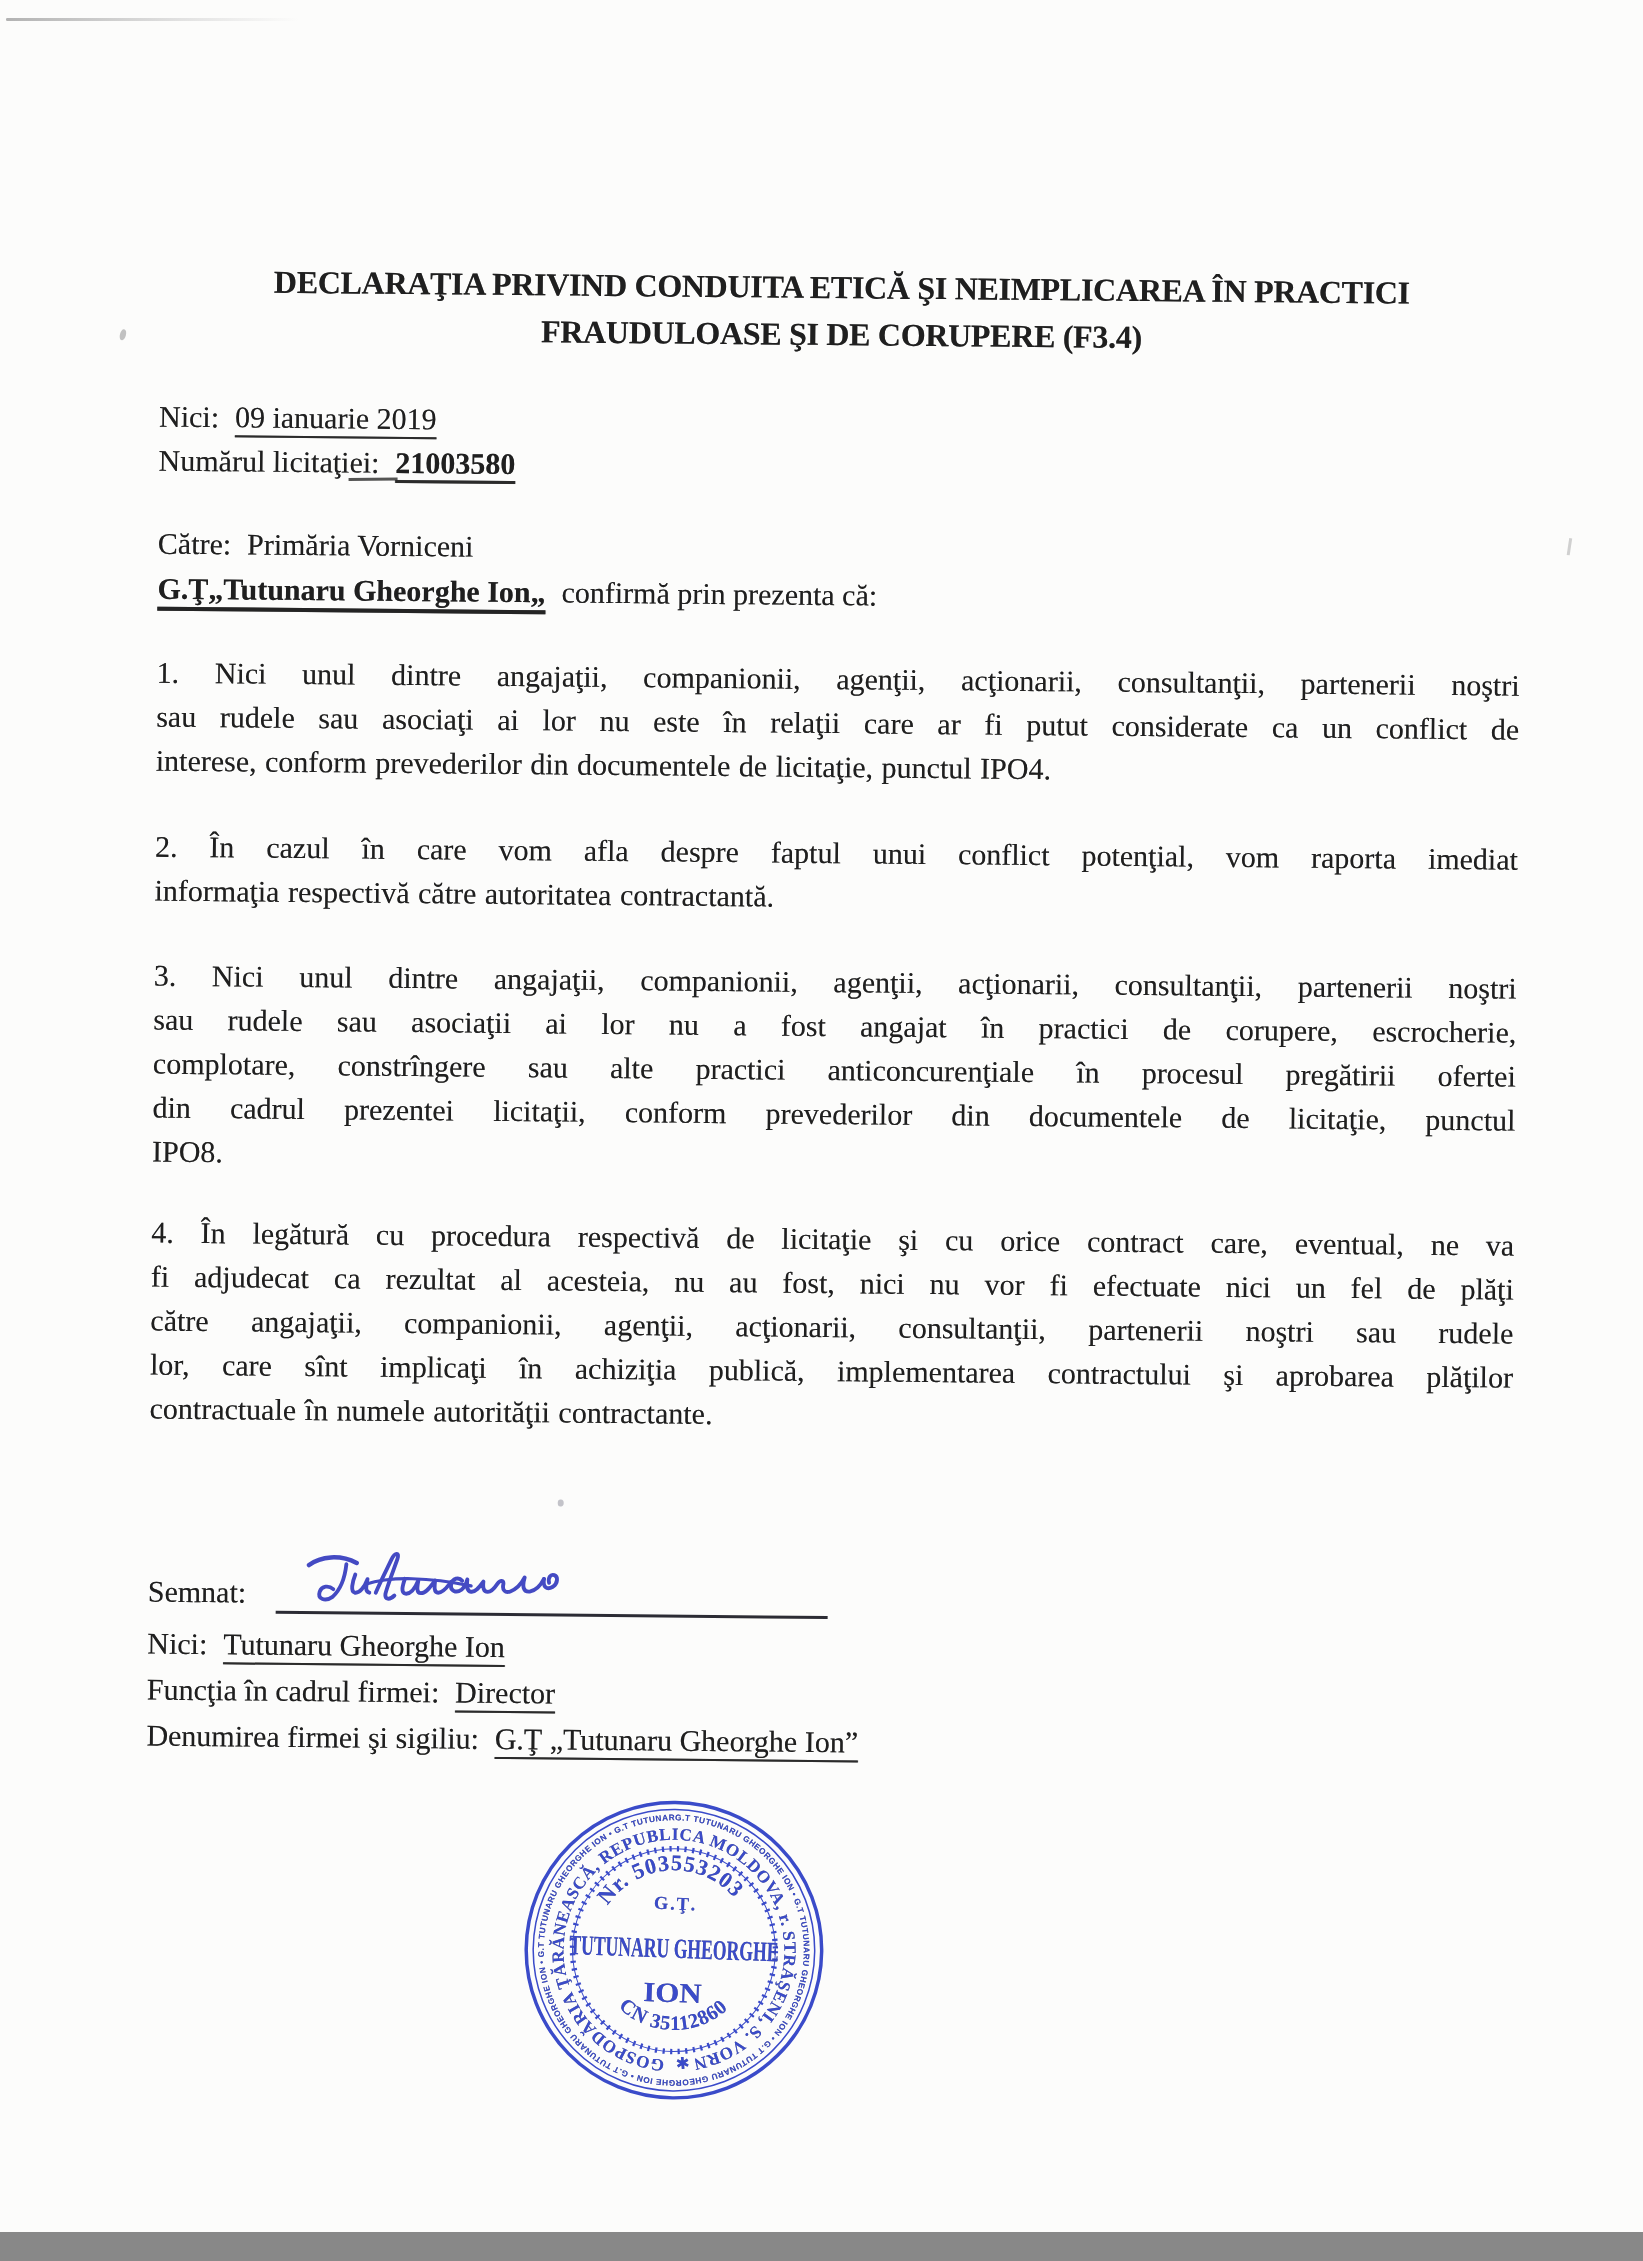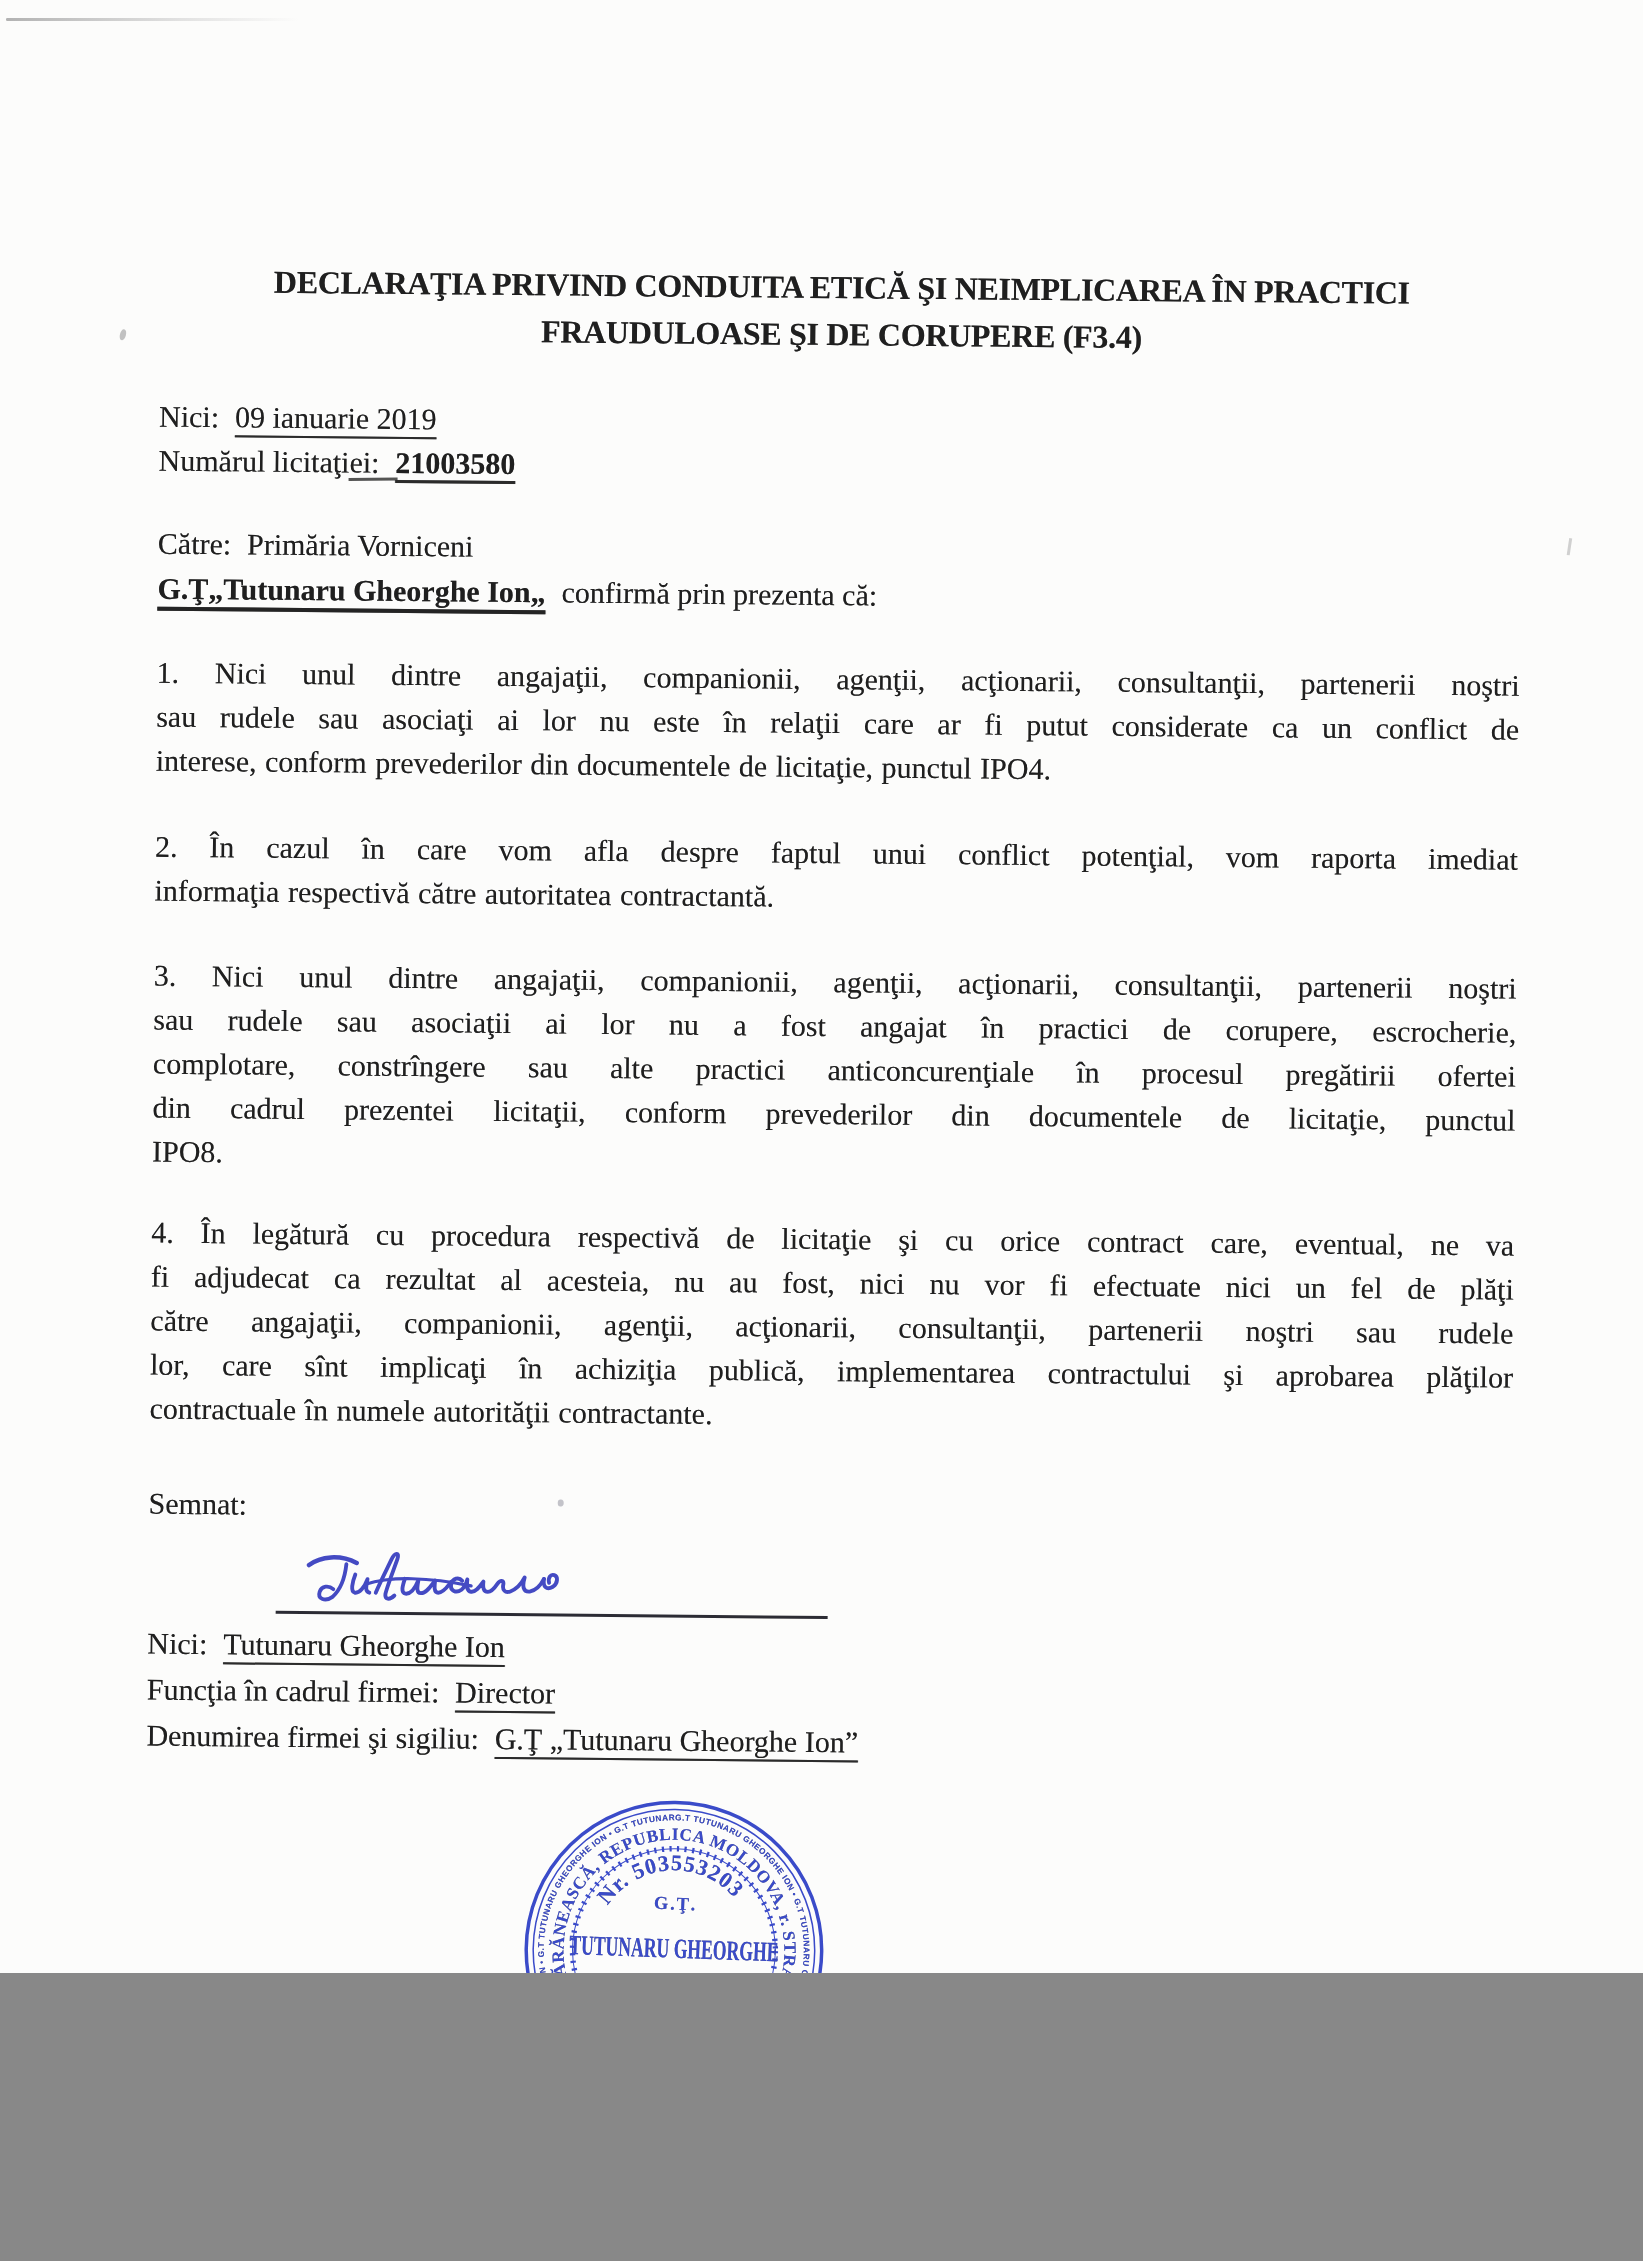--- a/index.html
+++ b/index.html
@@ -1,39 +1,39 @@
 <!DOCTYPE html>
 <html style="--ink: #1f1f1f; --underline: #2b2b2b; --stamp-blue: #2c3ec6; --sig-blue: #3a41c0; --paper: #fcfcfb;font-size:10.3px"><head>
 <meta charset="utf-8">
 <style>
   :root{
     --ink:#1f1f1f; --underline:#2b2b2b; --stamp-blue:#2c3ec6; --sig-blue:#3a41c0; --paper:#fcfcfb;
   }
   *{margin:0;padding:0;box-sizing:border-box;}
   body{background:#888;}
   .page{
-    position:relative;width:1644px;height:1973px;background:var(--paper);
+    position:relative;width:1644px;height:2232px;background:var(--paper);
     font-family:"Liberation Serif", serif;color:var(--ink);overflow:hidden;
     text-shadow:0 0 0.4px rgba(25,25,25,.55);
   }
   .rot{position:absolute;inset:0;transform:rotate(0.55deg);transform-origin:822px 226px;}
   .block{position:absolute;left:161px;width:1363px;font-size:30px;line-height:44px;}
   .title{top:264px;text-align:center;font-weight:bold;font-size:32px;line-height:47px;letter-spacing:-0.3px;}
   .meta{top:401px;line-height:44px;}
   .addr{top:527px;line-height:45px;}
   .ul{text-decoration:underline;text-decoration-thickness:2.3px;text-underline-offset:7.7px;text-decoration-color:var(--underline);}
   .ulb{font-weight:bold;text-decoration:underline;text-decoration-thickness:2.9px;text-underline-offset:7px;text-decoration-color:var(--underline);}
   .ulh{font-weight:bold;text-decoration:underline;text-decoration-thickness:4.2px;text-underline-offset:8.4px;text-decoration-color:#242424;}
   .gap-left{margin-left:8.4px;}
   .para{word-spacing:1px;}
   .p1{top:657px;} .p2{top:831px;} .p3{top:960px;} .p4{top:1217px;}
   .jline{text-align:justify;text-align-last:justify;}
   .jline.last{text-align-last:left;}
   .sigrow{position:absolute;left:161px;font-size:30px;line-height:39px;white-space:nowrap;}
-  .r-semnat{top:1490px;} .r-nume{top:1630px;} .r-functia{top:1676px;} .r-denum{top:1722px;}
+  .r-semnat{top:1578px;} .r-nume{top:1630px;} .r-functia{top:1676px;} .r-denum{top:1722px;}
   .sig-underline{position:absolute;left:289px;top:1616px;width:552px;height:3.2px;background:#2c2c34;}
   .sig-svg{position:absolute;left:291px;top:1535px;width:322px;height:84px;}
   .sig-stroke{fill:none;stroke:var(--sig-blue);stroke-width:6;stroke-linecap:round;stroke-linejoin:round;opacity:.95;}
   .stamp-svg{position:absolute;left:532px;top:1793px;width:317px;height:317px;opacity:.93;}
   .stamp-line{fill:none;stroke:var(--stamp-blue);}
   .stamp-ink{fill:var(--stamp-blue);stroke:none;}
   .st-micro{font-family:"Liberation Sans",sans-serif;font-weight:bold;font-size:13px;letter-spacing:.8px;}
   .st-ring{font-family:"Liberation Serif",serif;font-weight:bold;font-size:27px;letter-spacing:1px;}
   .st-nr{font-family:"Liberation Serif",serif;font-weight:bold;font-size:35px;letter-spacing:1.5px;}
   .st-gt{font-family:"Liberation Serif",serif;font-weight:bold;font-size:29px;letter-spacing:3px;}

